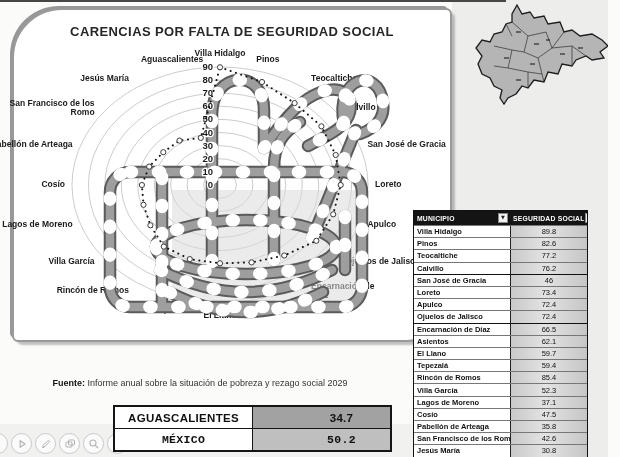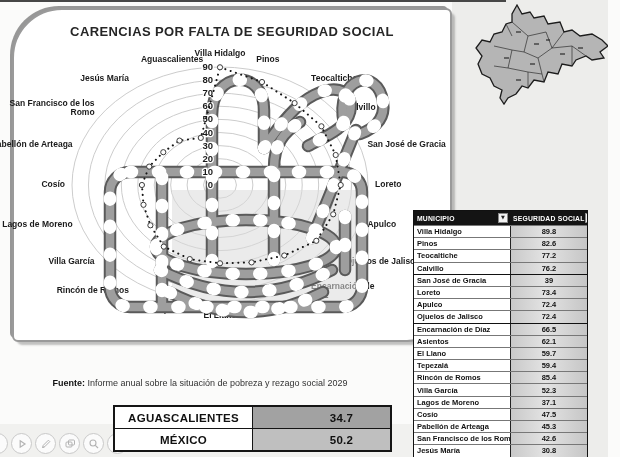--- a/index.html
+++ b/index.html
@@ -30,33 +30,33 @@
     border:1.5px solid #111;z-index:4;font-size:7.5px;}
   .muni-head{display:grid;grid-template-columns:96px 77px;height:14px;background:#141414;color:#fff;}
   .muni-head .hcell{display:flex;align-items:center;font-size:6.8px;font-weight:bold;
     padding:0 2px 0 3px;white-space:nowrap;overflow:hidden;letter-spacing:.2px;}
   .hicon{margin-left:auto;flex:0 0 auto;width:8px;height:8px;background:#f2f2f2;border:1px solid #888;
     color:#222;font-size:5px;line-height:7px;text-align:center;font-family:"DejaVu Sans",sans-serif;}
   .muni-row{display:grid;grid-template-columns:96px 77px;height:11.2px;border-top:1px solid #777;}
   .muni-row.thick{border-top:1.8px solid #111;}
   .mname{display:flex;align-items:center;padding-left:3px;font-weight:bold;color:#111;
     white-space:nowrap;overflow:hidden;}
-  .mval{display:flex;align-items:center;justify-content:center;font-weight:bold;color:#111;
+  .mval{display:flex;align-items:center;justify-content:center;font-weight:normal;color:#111;
     border-left:1.5px solid #222;
     background:linear-gradient(90deg,#c9c9c9,#e3e3e3 45%,#c6c6c6);}
   .muni-row:last-child .mval{background:linear-gradient(90deg,#a8a8a8,#c2c2c2 45%,#a5a5a5);}
 
   
   .fuente{position:absolute;left:0;top:378px;width:400px;text-align:center;font-size:9px;color:#333;z-index:3;}
   .fuente b{color:#111;margin-top:12px;}
 
   
   .summary{position:absolute;left:113px;top:405px;width:275px;border:2px solid #151515;z-index:6;background:#fff;}
   .sumrow{display:grid;grid-template-columns:137px 138px;height:21px;}
-  .sumrow + .sumrow{border-top:1.5px solid #151515;}
+  .sumrow + .sumrow{border-top:1.5px solid #151515;font-family:Liberation Mono, monospace;}
   .scell{display:flex;align-items:center;justify-content:center;font-size:11.5px;font-weight:bold;
     color:#111;letter-spacing:.3px;}
   .scell.val{border-left:1.5px solid #151515;padding-left:40px;}
   .sumrow:nth-child(1) .val{background:#a2a2a2;}
   .sumrow:nth-child(2) .val{background:#bfbfbf;}
 
   
   .toolbar{position:absolute;left:0;top:0;width:620px;height:457px;pointer-events:none;z-index:2;}
   .tbtn{position:absolute;width:19px;height:19px;border-radius:50%;border:1px solid #c9c9c9;
     background:rgba(252,252,252,.92);display:flex;align-items:center;justify-content:center;
@@ -220,21 +220,21 @@
         <div class="muni-row">
           <div class="mname">Teocaltiche</div>
           <div class="mval">77.2</div>
         </div>
         <div class="muni-row">
           <div class="mname">Calvillo</div>
           <div class="mval">76.2</div>
         </div>
         <div class="muni-row thick">
           <div class="mname">San José de Gracia</div>
-          <div class="mval">39</div>
+          <div class="mval">46</div>
         </div>
         <div class="muni-row">
           <div class="mname">Loreto</div>
           <div class="mval">73.4</div>
         </div>
         <div class="muni-row">
           <div class="mname">Apulco</div>
           <div class="mval">72.4</div>
         </div>
         <div class="muni-row">
@@ -268,21 +268,21 @@
         <div class="muni-row">
           <div class="mname">Lagos de Moreno</div>
           <div class="mval">37.1</div>
         </div>
         <div class="muni-row">
           <div class="mname">Cosío</div>
           <div class="mval">47.5</div>
         </div>
         <div class="muni-row">
           <div class="mname">Pabellón de Arteaga</div>
-          <div class="mval">45.3</div>
+          <div class="mval">35.8</div>
         </div>
         <div class="muni-row">
           <div class="mname">San Francisco de los Romo</div>
           <div class="mval">42.6</div>
         </div>
         <div class="muni-row">
           <div class="mname">Jesús María</div>
           <div class="mval">30.8</div>
         </div>
         <div class="muni-row"></div>

